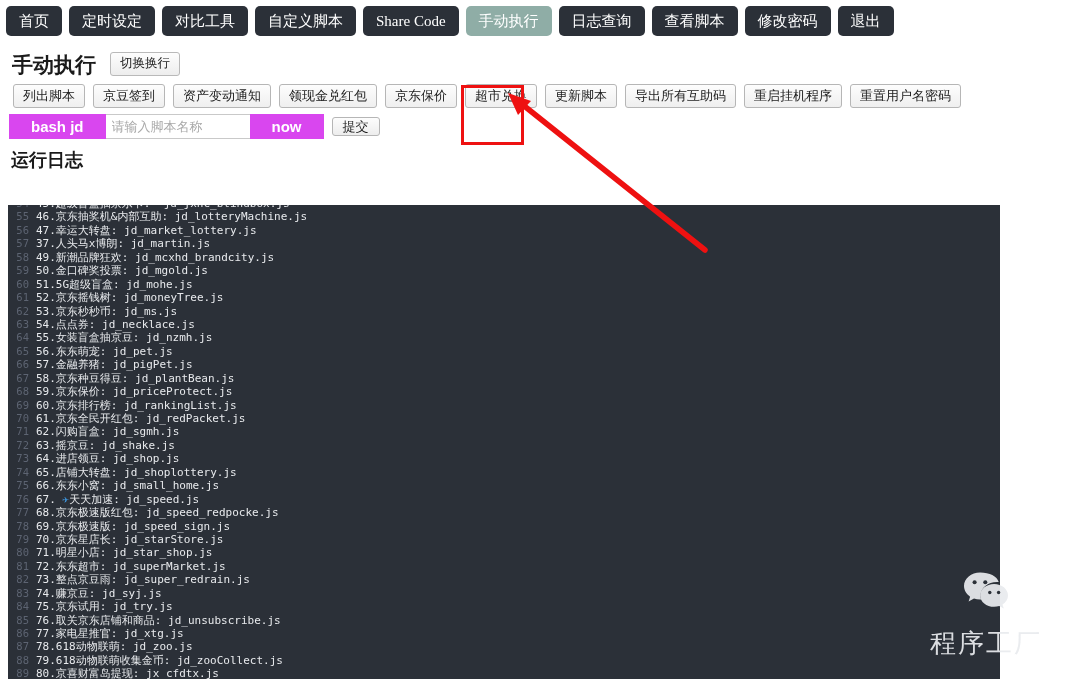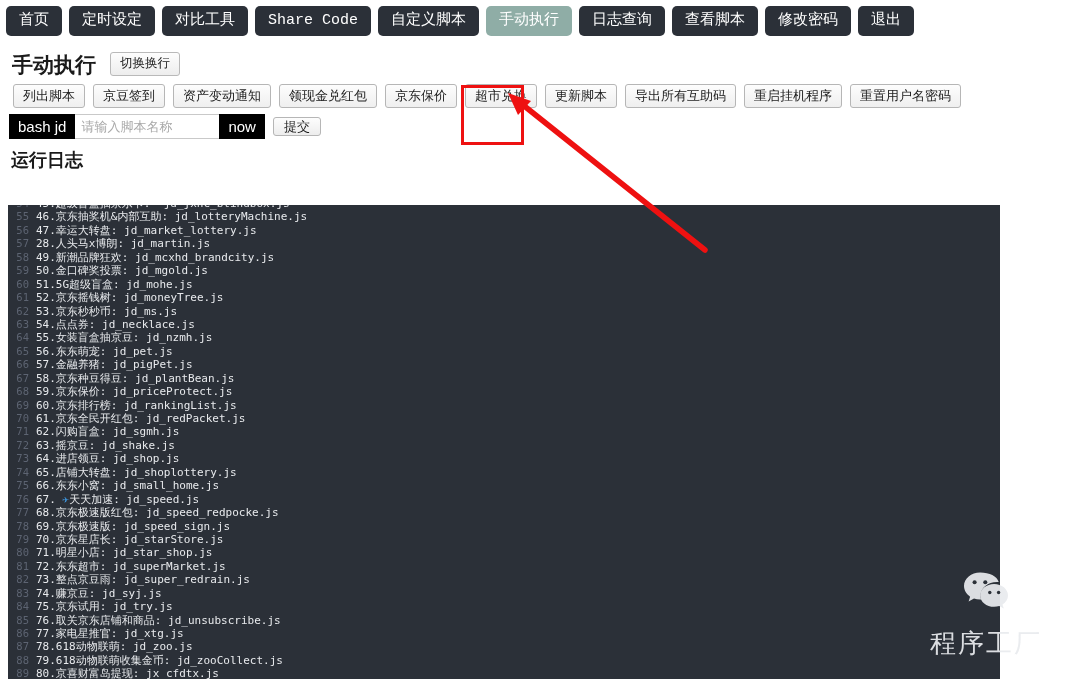--- a/index.html
+++ b/index.html
@@ -22,21 +22,21 @@
     gap: 7px;
   }
   .nav-btn {
     background: #2b3038;
     color: #ffffff;
     border: none;
     border-radius: 5px;
     height: 30px;
     padding: 0 13px;
     font-size: 15px;
-    font-family: Liberation Mono, monospace;
+    font-family: Liberation Serif, serif;
     line-height: 30px;
     cursor: pointer;
     white-space: nowrap;
     letter-spacing: 0px;
   }
   .nav-btn.active {
     background: #8fada6;
     color: #ffffff;
   }
 
@@ -94,25 +94,25 @@
     align-items: center;
     padding: 11px 0 0 9px;
     height: 30px;
   }
   .cmd-group {
     display: flex;
     align-items: stretch;
     height: 25px;
   }
   .cmd-addon {
-    background: #000000;
+    background: #d946ef;
     color: #ffffff;
     font-size: 15px;
-    font-weight: normal;
-    padding: 0 9px;
+    font-weight: bold;
+    padding: 0 22px;
     display: flex;
     align-items: center;
     line-height: 1;
   }
   .cmd-input {
     border: 1px solid #c9c9c9;
     border-left: none; border-right: none;
     width: 144px;
     font-size: 13px;
     padding: 0 6px;
@@ -213,22 +213,22 @@
     pointer-events: none;
   }
 </style>
 </head>
 <body>
 
 <div class="topnav" id="topnav">
     <button class="nav-btn">首页</button>
     <button class="nav-btn">定时设定</button>
     <button class="nav-btn">对比工具</button>
+    <button class="nav-btn">自定义脚本</button>
     <button class="nav-btn">Share Code</button>
-    <button class="nav-btn">自定义脚本</button>
     <button class="nav-btn active">手动执行</button>
     <button class="nav-btn">日志查询</button>
     <button class="nav-btn">查看脚本</button>
     <button class="nav-btn">修改密码</button>
     <button class="nav-btn">退出</button>
   </div>
 
 <div class="heading-row">
   <div class="page-title">手动执行</div>
   <button class="wrap-toggle">切换换行</button>
@@ -256,21 +256,21 @@
   <button class="cmd-submit">提交</button>
 </div>
 
 <div class="log-title">运行日志</div>
 
 <div class="log-panel">
   <div class="log-inner" id="loglines">
       <div class="log-line"><span class="ln">54</span><span class="lc">45.超级盲盒抽京东卡:  jd_jxnc_blindbox.js</span></div>
       <div class="log-line"><span class="ln">55</span><span class="lc">46.京东抽奖机&amp;内部互助: jd_lotteryMachine.js</span></div>
       <div class="log-line"><span class="ln">56</span><span class="lc">47.幸运大转盘: jd_market_lottery.js</span></div>
-      <div class="log-line"><span class="ln">57</span><span class="lc">28.人头马x博朗: jd_martin.js</span></div>
+      <div class="log-line"><span class="ln">57</span><span class="lc">37.人头马x博朗: jd_martin.js</span></div>
       <div class="log-line"><span class="ln">58</span><span class="lc">49.新潮品牌狂欢: jd_mcxhd_brandcity.js</span></div>
       <div class="log-line"><span class="ln">59</span><span class="lc">50.金口碑奖投票: jd_mgold.js</span></div>
       <div class="log-line"><span class="ln">60</span><span class="lc">51.5G超级盲盒: jd_mohe.js</span></div>
       <div class="log-line"><span class="ln">61</span><span class="lc">52.京东摇钱树: jd_moneyTree.js</span></div>
       <div class="log-line"><span class="ln">62</span><span class="lc">53.京东秒秒币: jd_ms.js</span></div>
       <div class="log-line"><span class="ln">63</span><span class="lc">54.点点券: jd_necklace.js</span></div>
       <div class="log-line"><span class="ln">64</span><span class="lc">55.女装盲盒抽京豆: jd_nzmh.js</span></div>
       <div class="log-line"><span class="ln">65</span><span class="lc">56.东东萌宠: jd_pet.js</span></div>
       <div class="log-line"><span class="ln">66</span><span class="lc">57.金融养猪: jd_pigPet.js</span></div>
       <div class="log-line"><span class="ln">67</span><span class="lc">58.京东种豆得豆: jd_plantBean.js</span></div>

